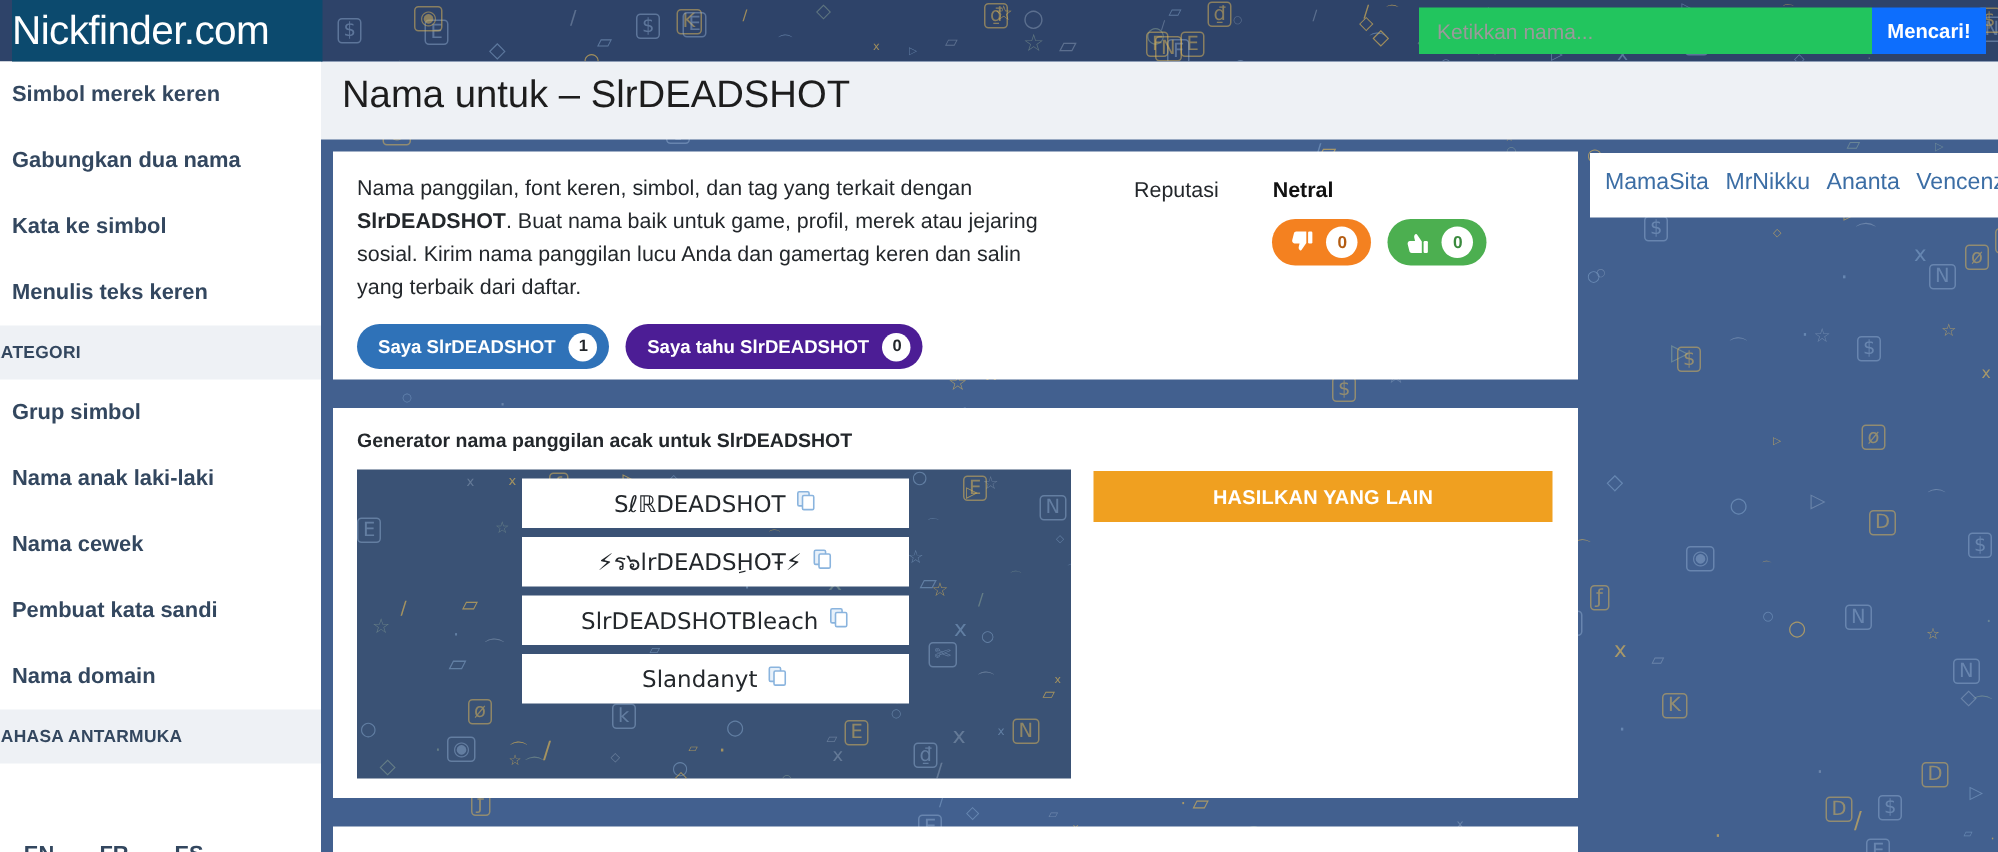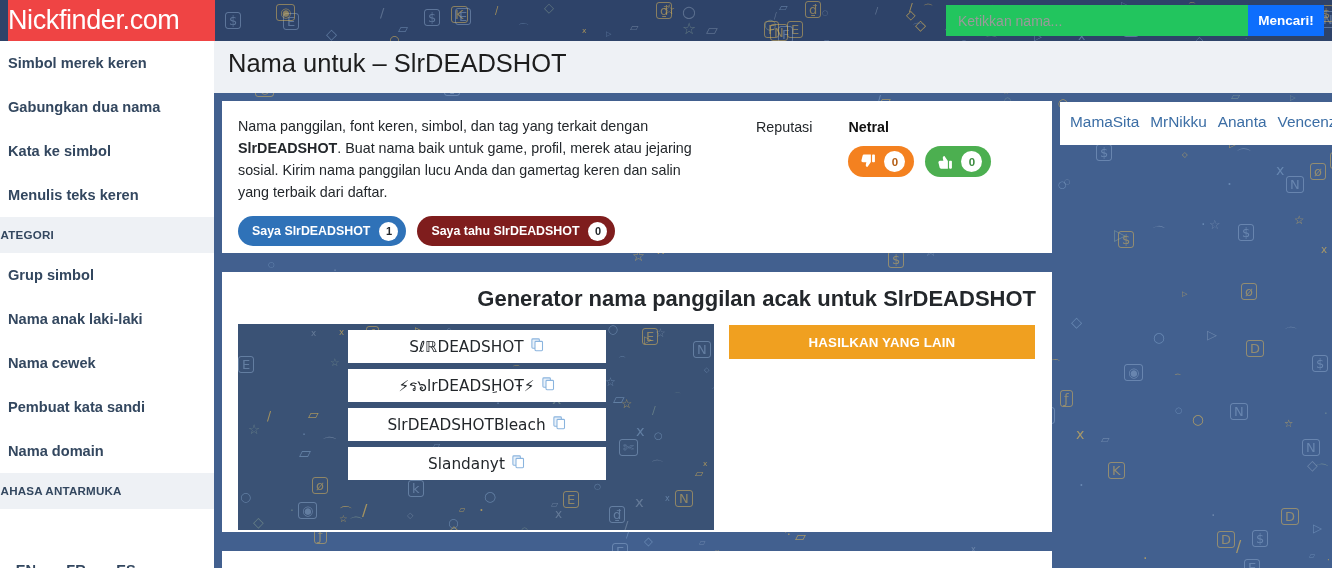--- a/index.html
+++ b/index.html
@@ -26,21 +26,21 @@
   
   #topbar {
     position: absolute; top: 0; left: 0;
     width: 1332px; height: 41px;
     background: #2e4369;
     overflow: hidden;
   }
   #brand {
     position: absolute; left: 8px; top: 0;
     width: 207px; height: 56px;
-    background: #ef4444;
+    background: #0c4a6e;
     color: #ffffff;
     font-size: 27px;
     font-weight: 400;
     letter-spacing: -0.4px;
     line-height: 41px;
     z-index: 5;
   }
   #search-wrap {
     position: absolute; right: 8px; top: 5px;
     height: 31px; width: 378px;
@@ -175,21 +175,21 @@
     white-space: nowrap;
   }
   .vote-pill .cnt {
     min-width: 19px; height: 19px; border-radius: 50%;
     background: #fff;
     color: #23272b;
     font-size: 11px; font-weight: bold;
     display: inline-flex; align-items: center; justify-content: center;
   }
   #vote-yes { background: #2f72b8; }
-  #vote-know { background: #7f1d1d; }
+  #vote-know { background: #4c1d95; }
 
   #rep-block {
     margin-left: 50px;
     padding-top: 4px;
     display: flex;
     gap: 36px;
   }
   #rep-label { font-size: 14.3px; color: #23272b; }
   #rep-value { font-size: 14.3px; color: #111; font-weight: bold; }
   #rep-btns { margin-top: 11px; display: flex; gap: 11px; }
@@ -211,23 +211,22 @@
   #rep-up .num { color: #3a8a3e; }
   .rep-btn svg { display: block; }
 
   
   #gen-card {
     margin-top: 19px;
     height: 260px;
     padding: 14px 16px 0 16px;
   }
   #gen-title {
-    font-size: 22px; font-weight: bold;
+    font-size: 13px; font-weight: bold;
     color: #23272b;
-    text-align: right;
   }
   #gen-body { display: flex; margin-top: 12px; }
   #gen-box {
     position: relative;
     width: 476px; height: 206px;
     background: #3a5275;
     overflow: hidden;
   }
   #name-list {
     position: absolute; left: 110px; top: 6px;

